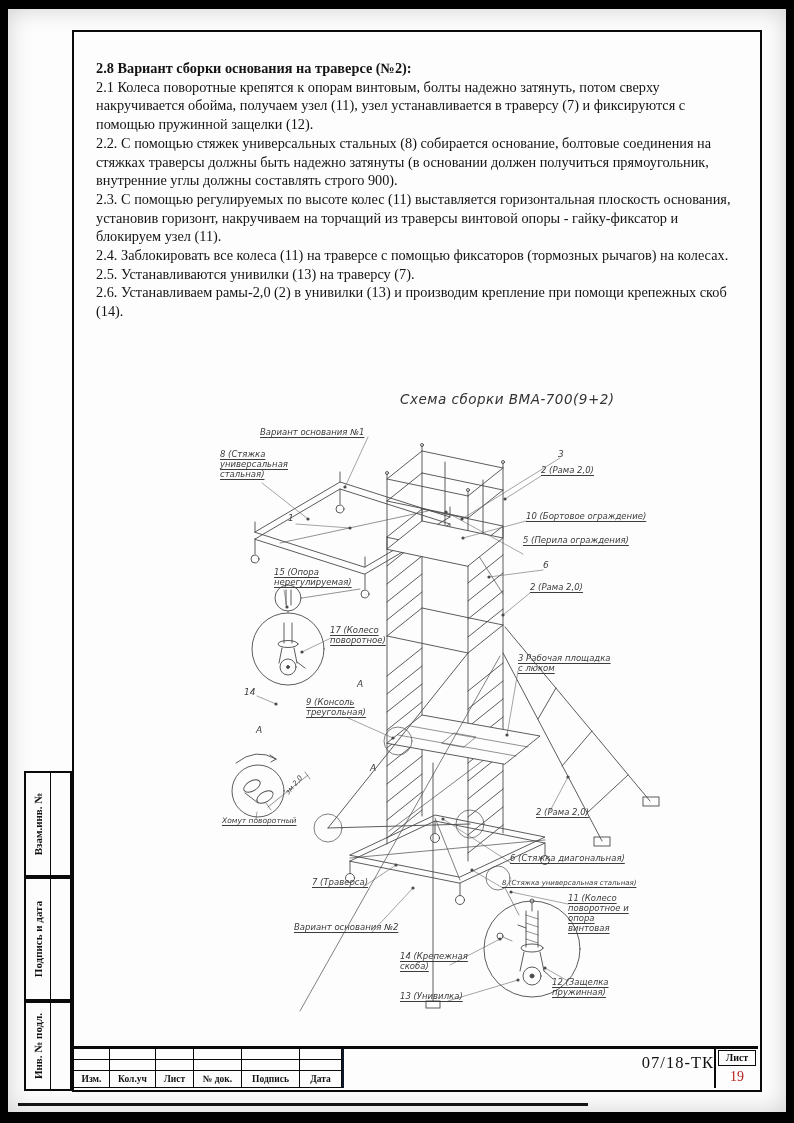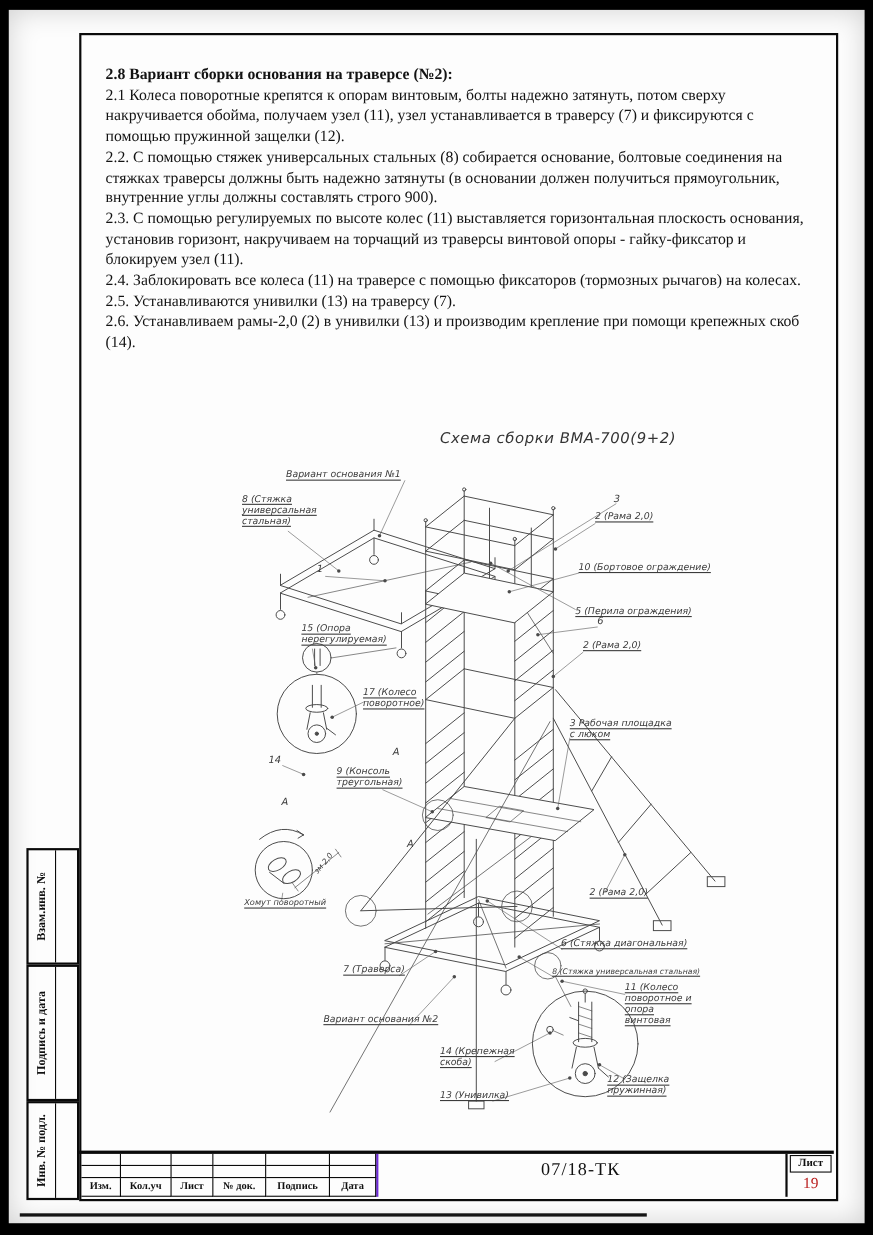--- a/index.html
+++ b/index.html
@@ -56,31 +56,31 @@
   }
   .dlabel.u{ text-decoration:underline; text-underline-offset:2px;
              text-decoration-thickness:.7px;}
   
   .tb-sep{position:absolute; left:64px; top:1037px; width:686px; height:2.5px; background:#0a0a0a;}
   .tb-table{
     position:absolute; left:66px; top:1039.5px; width:268px; height:39.5px;
     display:grid;
     grid-template-columns:36px 46px 38px 48px 58px 42px;
     grid-template-rows:11px 11px 17.5px;
-    border-right:2px solid #6d28d9;
+    border-right:2px solid #0f172a;
   }
   .tb-table div{
     border-right:1px solid #0a0a0a; border-bottom:1px solid #0a0a0a;
     box-sizing:border-box;
     display:flex; align-items:center; justify-content:center;
     font:bold 9.5px "Liberation Serif", serif; color:#111;
   }
   .tb-code{
     position:absolute; left:334px; top:1044px; width:372px;
-    text-align:center; font:16.5px "Liberation Serif", serif;
+    text-align:right; font:16.5px "Liberation Serif", serif;
     letter-spacing:1px; color:#111;
   }
   .tb-sheet{
     position:absolute; left:706px; top:1039.5px; width:44px; height:39.5px;
     border-left:2px solid #0a0a0a; box-sizing:border-box;
   }
   .tb-sheet .sh-label{
     margin:1.5px 2px 0 2px; border:1.5px solid #0a0a0a;
     text-align:center; font:600 10px "Liberation Serif", serif; color:#111;
     line-height:14px; height:14px;
@@ -365,21 +365,21 @@
 
     <div id="diagram-labels">
         <span class="dlabel u" style="left: 60px; top: 36px;">Вариант основания №1</span>
         <span class="dlabel u" style="left: 20px; top: 58px;">8 (Стяжка
 универсальная
 стальная)</span>
         <span class="dlabel" style="left: 88px; top: 122px; font-size: 9px;">1</span>
         <span class="dlabel" style="left: 358px; top: 58px; font-size: 9px;">3</span>
         <span class="dlabel u" style="left: 341px; top: 74px;">2 (Рама 2,0)</span>
         <span class="dlabel u" style="left: 326px; top: 120px;">10 (Бортовое ограждение)</span>
-        <span class="dlabel u" style="left: 323px; top: 160px;">5 (Перила ограждения)</span>
+        <span class="dlabel u" style="left: 323px; top: 144px;">5 (Перила ограждения)</span>
         <span class="dlabel" style="left: 343px; top: 169px; font-size: 9px;">6</span>
         <span class="dlabel u" style="left: 330px; top: 191px;">2 (Рама 2,0)</span>
         <span class="dlabel u" style="left: 74px; top: 176px;">15 (Опора
 нерегулируемая)</span>
         <span class="dlabel u" style="left: 130px; top: 234px;">17 (Колесо
 поворотное)</span>
         <span class="dlabel u" style="left: 318px; top: 262px;">3 Рабочая площадка
 с люком</span>
         <span class="dlabel u" style="left: 106px; top: 306px;">9 (Консоль
 треугольная)</span>

